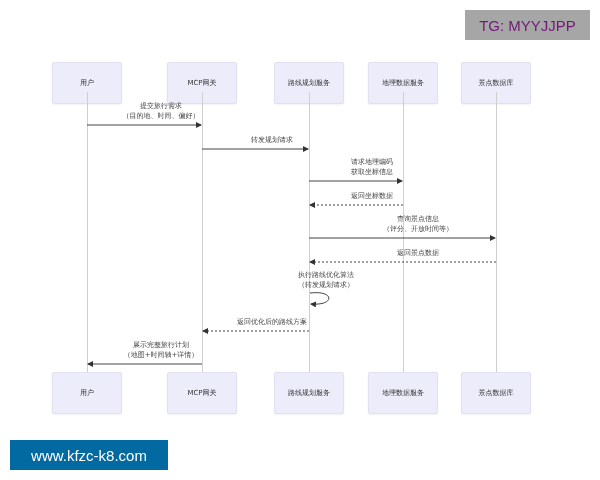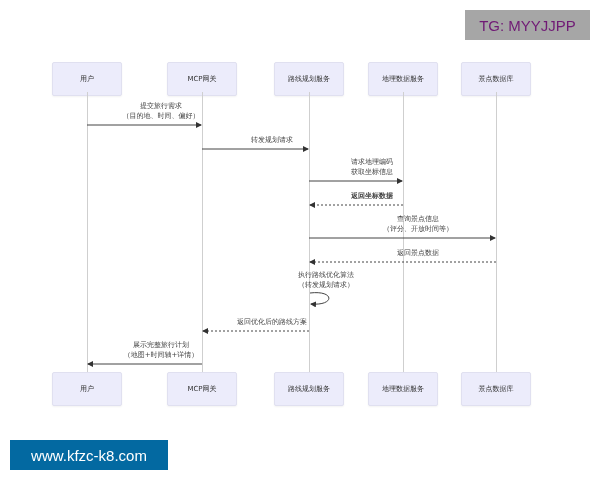--- a/index.html
+++ b/index.html
@@ -1,18 +1,18 @@
 <!DOCTYPE html>
 <html><head>
 <meta charset="utf-8">
 <style>
   html, body { margin: 0; padding: 0; }
   body { width: 600px; height: 480px; background: #ffffff; position: relative; overflow: hidden;
          font-family: "DejaVu Sans", sans-serif; }
-  .actor { position: absolute; width: 70px; height: 34px; background: #ececfb; border: 1px solid #e0e0f0;
+  .actor { position: absolute; width: 70px; height: 42px; background: #ececfb; border: 1px solid #e0e0f0;
            border-radius: 2px; box-sizing: border-box; display: flex; align-items: center; justify-content: center;
            font-size: 7px; color: #333; box-shadow: 0 1px 2px rgba(0,0,0,0.05); }
   .lifeline { position: absolute; width: 1px; background: #cfcfcf; top: 92px; height: 280px; }
   .msg-label { position: absolute; font-size: 7px; color: #444; text-align: center; line-height: 10px; white-space: nowrap; transform: translateX(-50%); margin-left: 16px; }
   svg.arrows { position: absolute; left: 0; top: 0; }
   .watermark-tg { position: absolute; left: 465px; top: 10px; width: 125px; height: 30px; background: #a6a6a6;
                   color: #701a75; font-size: 15px; display: flex; align-items: center; justify-content: center;
                   font-family: "Liberation Sans", sans-serif; }
   .watermark-url { position: absolute; left: 10px; top: 440px; width: 158px; height: 30px; background: #0369a1;
                    color: #fff; font-size: 15px; display: flex; align-items: center; justify-content: center;
@@ -64,21 +64,21 @@
   <div>提交旅行需求</div>
   <div>（目的地、时间、偏好）</div>
 </div>
 <div class="msg-label" style="left:256px;top:135px;">
   <div>转发规划请求</div>
 </div>
 <div class="msg-label" style="left:356px;top:157px;">
   <div>请求地理编码</div>
   <div>获取坐标信息</div>
 </div>
-<div class="msg-label" style="left:356px;top:191px;font-weight:bold;">
+<div class="msg-label" style="left:356px;top:191px;">
   <div>返回坐标数据</div>
 </div>
 <div class="msg-label" style="left:402px;top:214px;">
   <div>查询景点信息</div>
   <div>（评分、开放时间等）</div>
 </div>
 <div class="msg-label" style="left:402px;top:248px;">
   <div>返回景点数据</div>
 </div>
 <div class="msg-label" style="left:310px;top:270px;">

